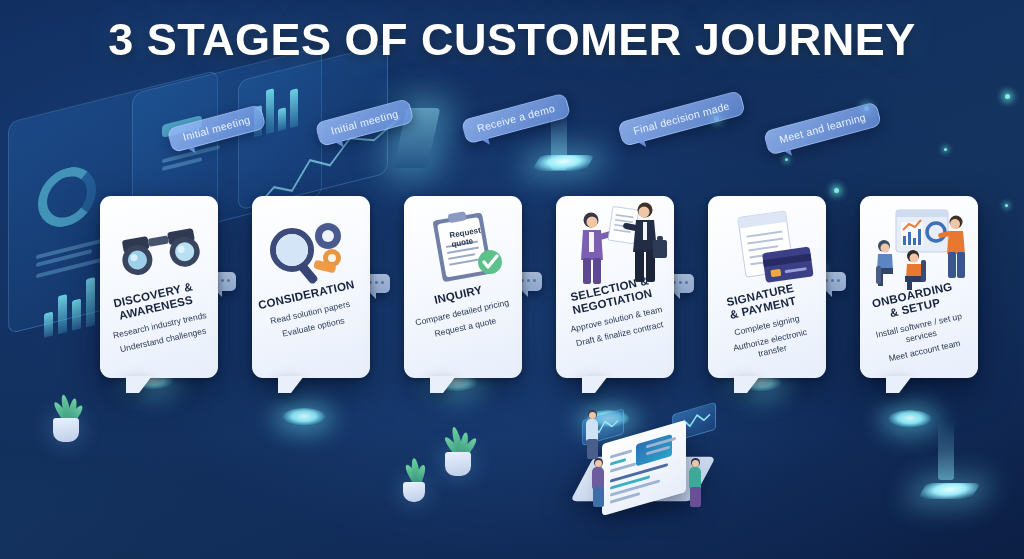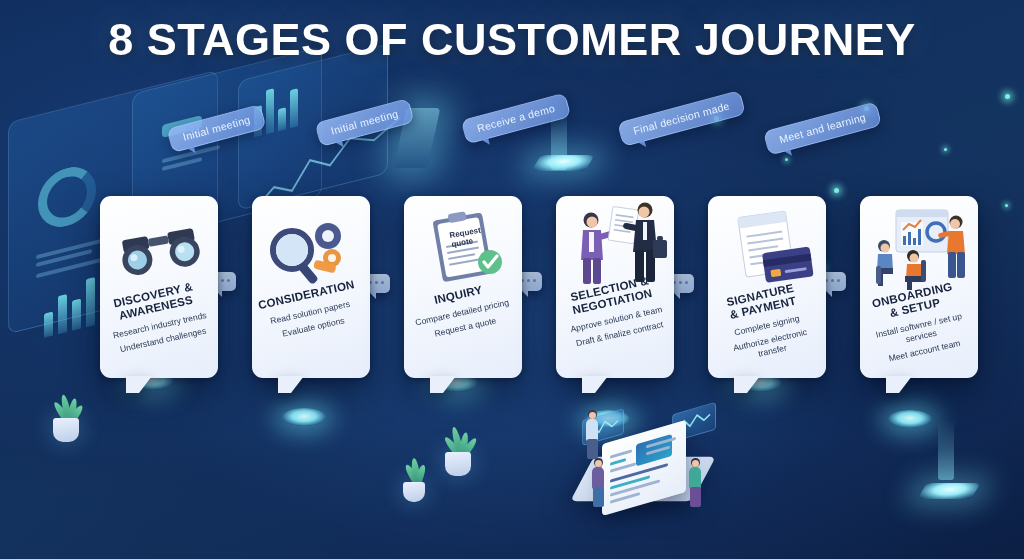--- a/index.html
+++ b/index.html
@@ -329,21 +329,21 @@
 
     <div>
       <div class="beam" style="left:551px; top:100px;"></div>
       <div class="plinth" style="left:536px; top:150px;"></div>
       <div class="beam" style="left:938px; top:420px; height:60px;"></div>
       <div class="plinth" style="left:922px; top:478px;"></div>
       <div class="plinth" style="left:400px; top:108px; width:34px; height:60px; border-radius:4px; transform:skewX(-12deg) scaleY(1); background:linear-gradient(180deg, rgba(150,240,255,0.55), rgba(90,190,230,0.22));"></div>
     </div>
   </div>
 
-  <div id="title">8 STAGES OF CUSTOMER JOURNEY</div>
+  <div id="title">3 STAGES OF CUSTOMER JOURNEY</div>
 
   <div class="chip" style="left:168px; top:116px; transform:rotate(-15deg);">Initial meeting</div>
   <div class="chip" style="left:316px; top:110px; transform:rotate(-15deg);">Initial meeting</div>
   <div class="chip" style="left:462px; top:106px; transform:rotate(-15deg);">Receive a demo</div>
   <div class="chip" style="left:618px; top:106px; transform:rotate(-15deg);">Final decision made</div>
   <div class="chip" style="left:764px; top:116px; transform:rotate(-15deg);">Meet and learning</div>
 
   <div class="chatbub" style="left:210px; top:272px;">
     <i></i>
       <i></i>

